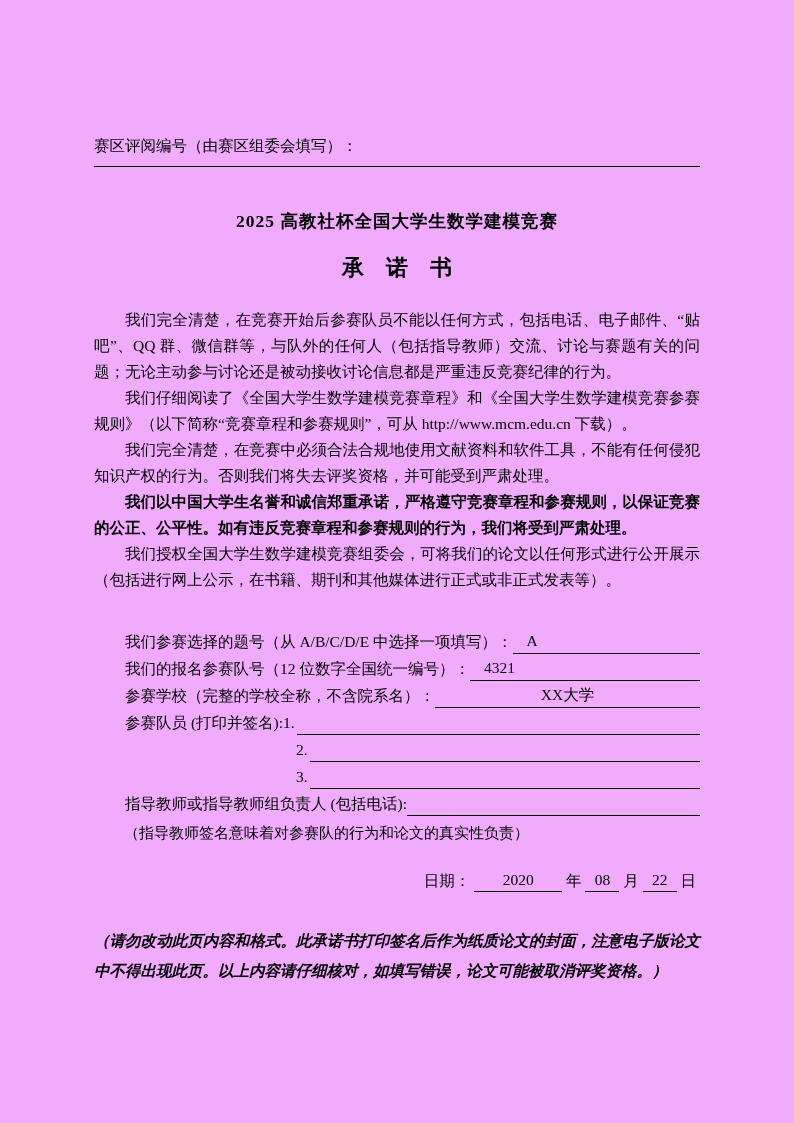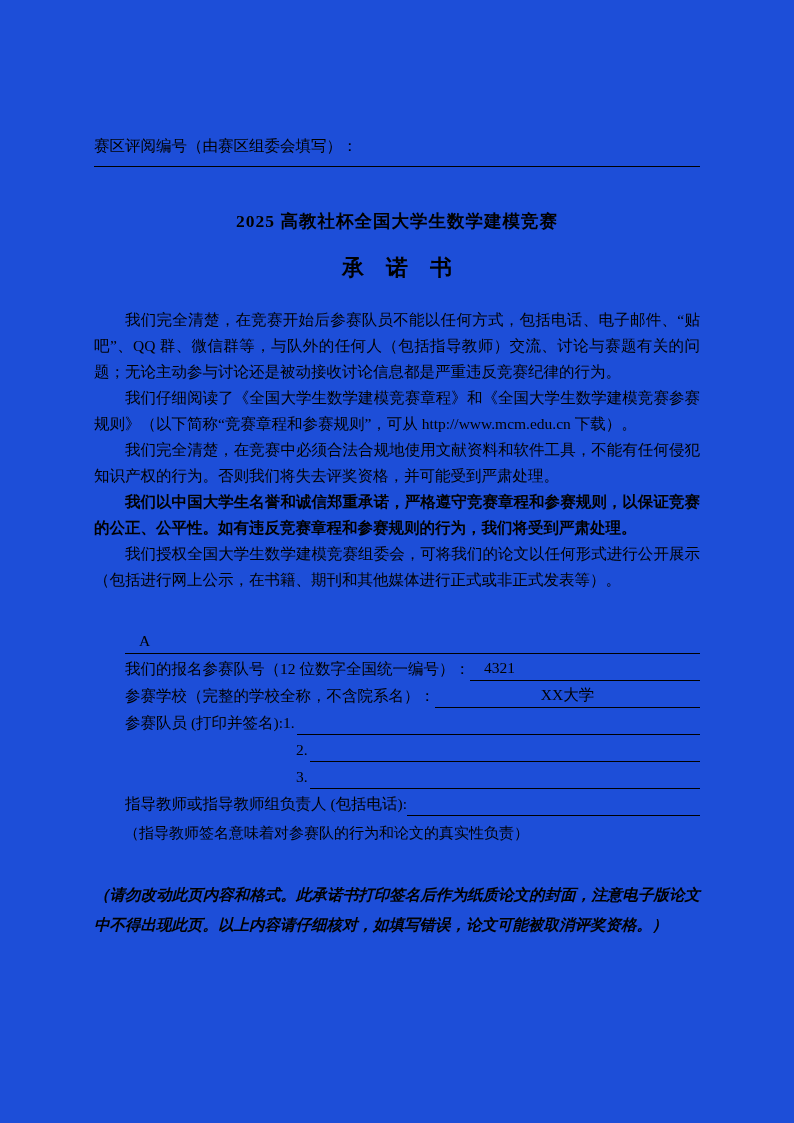--- a/index.html
+++ b/index.html
@@ -2,21 +2,21 @@
 <html><head>
 <meta charset="utf-8">
 <style>
   * { margin: 0; padding: 0; box-sizing: border-box; }
   html, body { background: #ffffff; }
   .page {
     position: relative;
     width: 794px;
     height: 1123px;
     margin: 0 auto;
-    background: #1d4ed8;
+    background: #f0abfc;
     color: #000000;
     font-family: "Liberation Serif", serif;
     padding: 136px 94px 0 94px;
     overflow: hidden;
   }
   .review-line {
     font-size: 15.5px;
     padding-bottom: 9px;
     border-bottom: 1.5px solid #000;
   }
@@ -109,20 +109,21 @@
     <p>我们完全清楚，在竞赛开始后参赛队员不能以任何方式，包括电话、电子邮件、“贴吧”、QQ 群、微信群等，与队外的任何人（包括指导教师）交流、讨论与赛题有关的问题；无论主动参与讨论还是被动接收讨论信息都是严重违反竞赛纪律的行为。</p>
     <p>我们仔细阅读了《全国大学生数学建模竞赛章程》和《全国大学生数学建模竞赛参赛规则》（以下简称“竞赛章程和参赛规则”，可从 http://www.mcm.edu.cn 下载）。</p>
     <p>我们完全清楚，在竞赛中必须合法合规地使用文献资料和软件工具，不能有任何侵犯知识产权的行为。否则我们将失去评奖资格，并可能受到严肃处理。</p>
     <p class="bold">我们以中国大学生名誉和诚信郑重承诺，严格遵守竞赛章程和参赛规则，以保证竞赛的公正、公平性。如有违反竞赛章程和参赛规则的行为，我们将受到严肃处理。</p>
     <p>我们授权全国大学生数学建模竞赛组委会，可将我们的论文以任何形式进行公开展示（包括进行网上公示，在书籍、期刊和其他媒体进行正式或非正式发表等）。</p>
   </div>
 
   <div class="form-section">
 
     <div class="form-row">
+      <span class="label">我们参赛选择的题号（从 A/B/C/D/E 中选择一项填写）：</span>
       <span class="blank left-pad">A</span>
     </div>
 
     <div class="form-row">
       <span class="label">我们的报名参赛队号（12 位数字全国统一编号）：</span>
       <span class="blank left-pad">4321</span>
     </div>
 
     <div class="form-row">
       <span class="label">参赛学校（完整的学校全称，不含院系名）：</span>
@@ -147,18 +148,27 @@
       <span class="blank"></span>
     </div>
 
     <div class="form-row">
       <span class="label">指导教师或指导教师组负责人 (包括电话): </span>
       <span class="blank"></span>
     </div>
 
     <div class="advisor-note">（指导教师签名意味着对参赛队的行为和论文的真实性负责）</div>
 
+    <div class="date-row">
+      <span>日期：</span>
+      <span class="date-blank year">2020</span>
+      <span>年</span>
+      <span class="date-blank month">08</span>
+      <span>月</span>
+      <span class="date-blank day">22</span>
+      <span>日</span>
+    </div>
 
   </div>
 
   <div class="footer-note">（请勿改动此页内容和格式。此承诺书打印签名后作为纸质论文的封面，注意电子版论文中不得出现此页。以上内容请仔细核对，如填写错误，论文可能被取消评奖资格。）</div>
 
 </div>
 
 </body></html>

